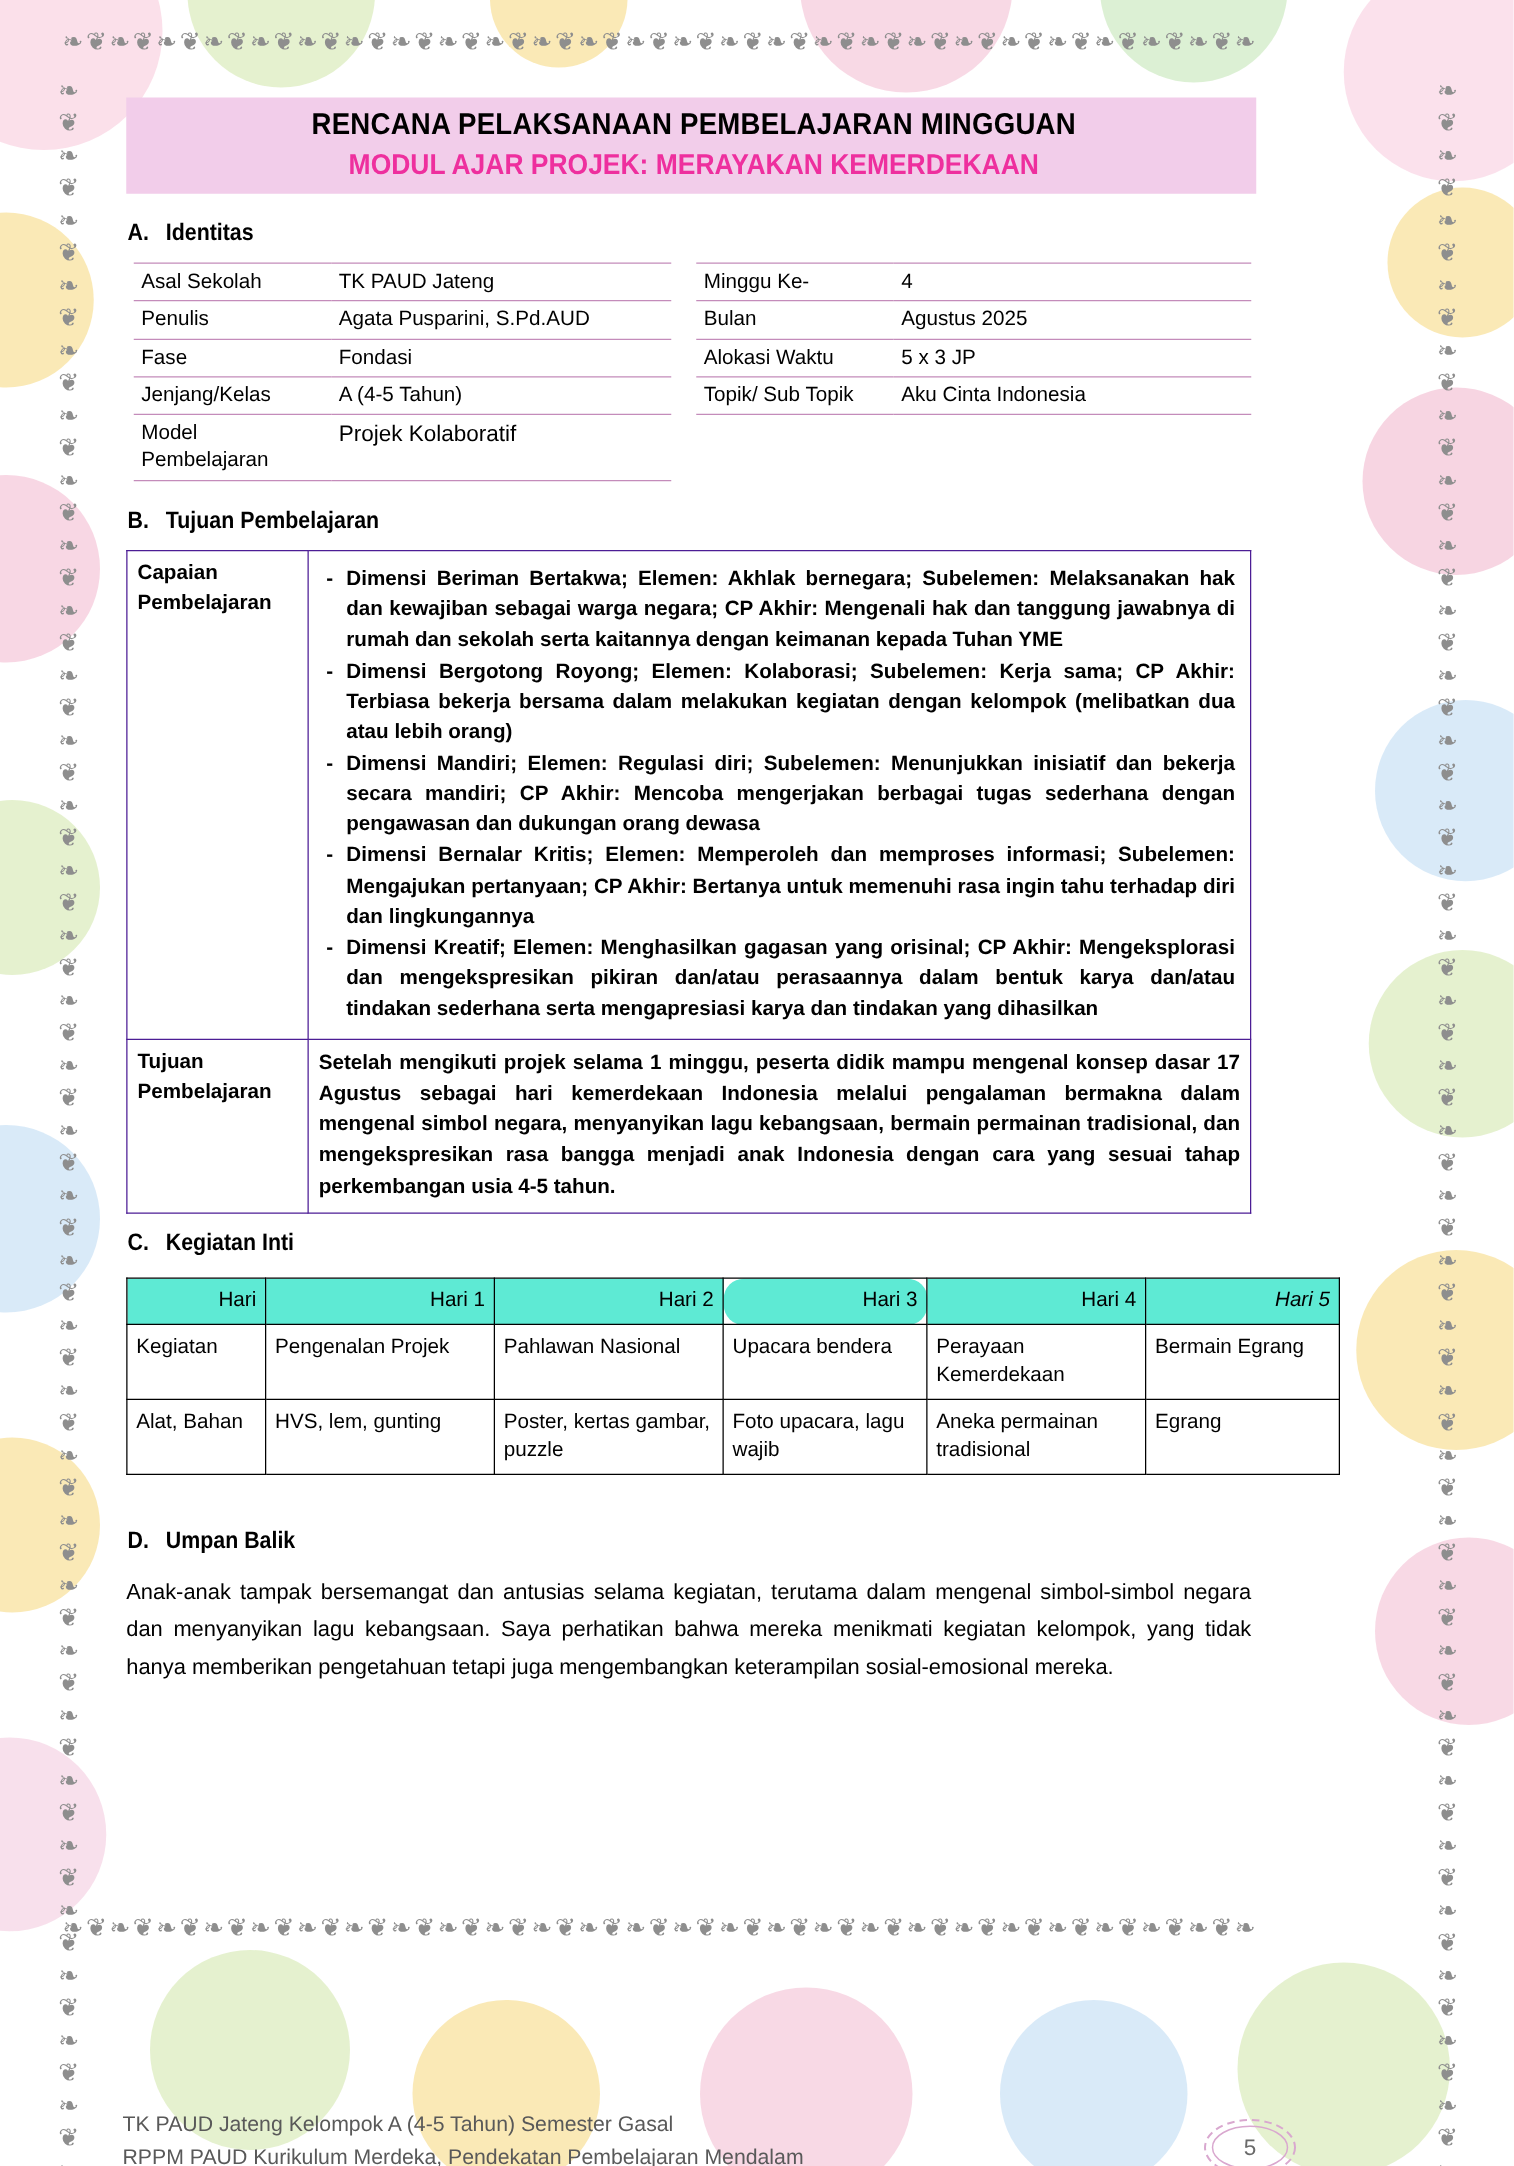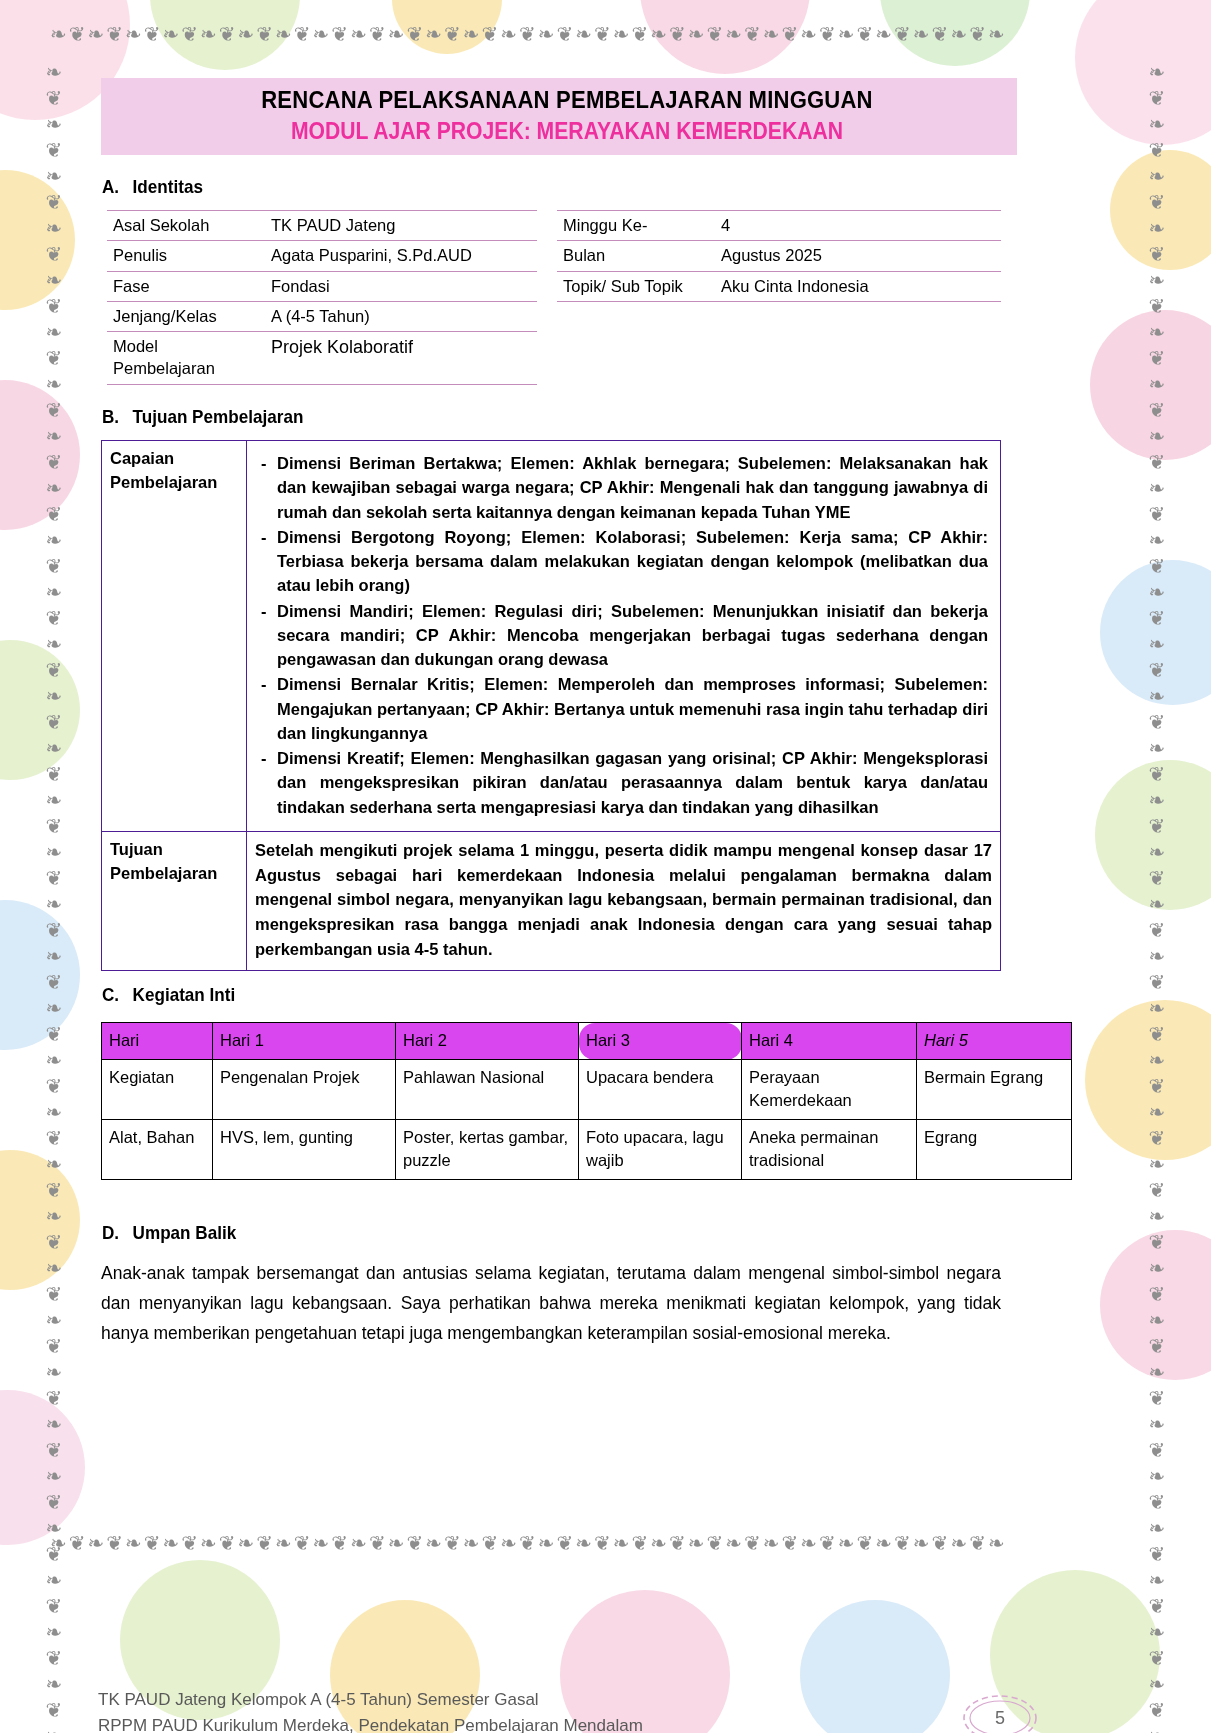--- a/index.html
+++ b/index.html
@@ -52,21 +52,21 @@
   }
 
   
   .title-banner {
     position: absolute;
     left: 5px;
     top: 78px;
     width: 900px;
     background: #f2cdea;
     text-align: center;
-    padding: 8px 0 10px 16px;
+    padding: 8px 0 10px 4px;
   }
   .title-line1 {
     font-family: "Liberation Sans Narrow", "Liberation Sans", sans-serif;
     font-weight: bold;
     font-size: 24px;
     letter-spacing: .2px;
     color: #000;
     transform: scaleX(.92);
   }
   .title-line2 {
@@ -155,21 +155,21 @@
     table-layout: fixed;
   }
   table.ki th, table.ki td {
     border: 1px solid #000;
     text-align: left;
     vertical-align: top;
     padding: 6px 7px 7px 7px;
     font-weight: normal;
     line-height: 1.4;
   }
-  table.ki thead th { background: #d946ef; }
+  table.ki thead th { background: #5eead4; text-align: right; }
   .ki-c0 { width: 96px; }
   .ki-c1 { width: 168px; }
   .ki-c2 { width: 168px; }
   .ki-c3 { width: 148px; border-radius: 16px; }
   .ki-c4 { width: 160px; }
   .ki-c5 { width: 140px; font-style: italic; }
 
   
   .ub-wrap { position: absolute; left: 5px; top: 1258px; width: 900px; }
   p.ub-par {
@@ -285,20 +285,24 @@
           <tbody>
         <tr>
           <td class="k">Minggu Ke-</td>
           <td class="v">4</td>
         </tr>
         <tr>
           <td class="k">Bulan</td>
           <td class="v">Agustus 2025</td>
         </tr>
         <tr>
+          <td class="k">Alokasi Waktu</td>
+          <td class="v">5 x 3 JP</td>
+        </tr>
+        <tr>
           <td class="k" style="white-space:pre-line;">Topik/ Sub Topik</td>
           <td class="v">Aku Cinta Indonesia</td>
         </tr>
       </tbody>
         </table>
     </div>
   </div>
 
   <div class="sec-head" style="left:6px; top:406px;">
     <span class="letter">B.</span><span>Tujuan Pembelajaran</span>

